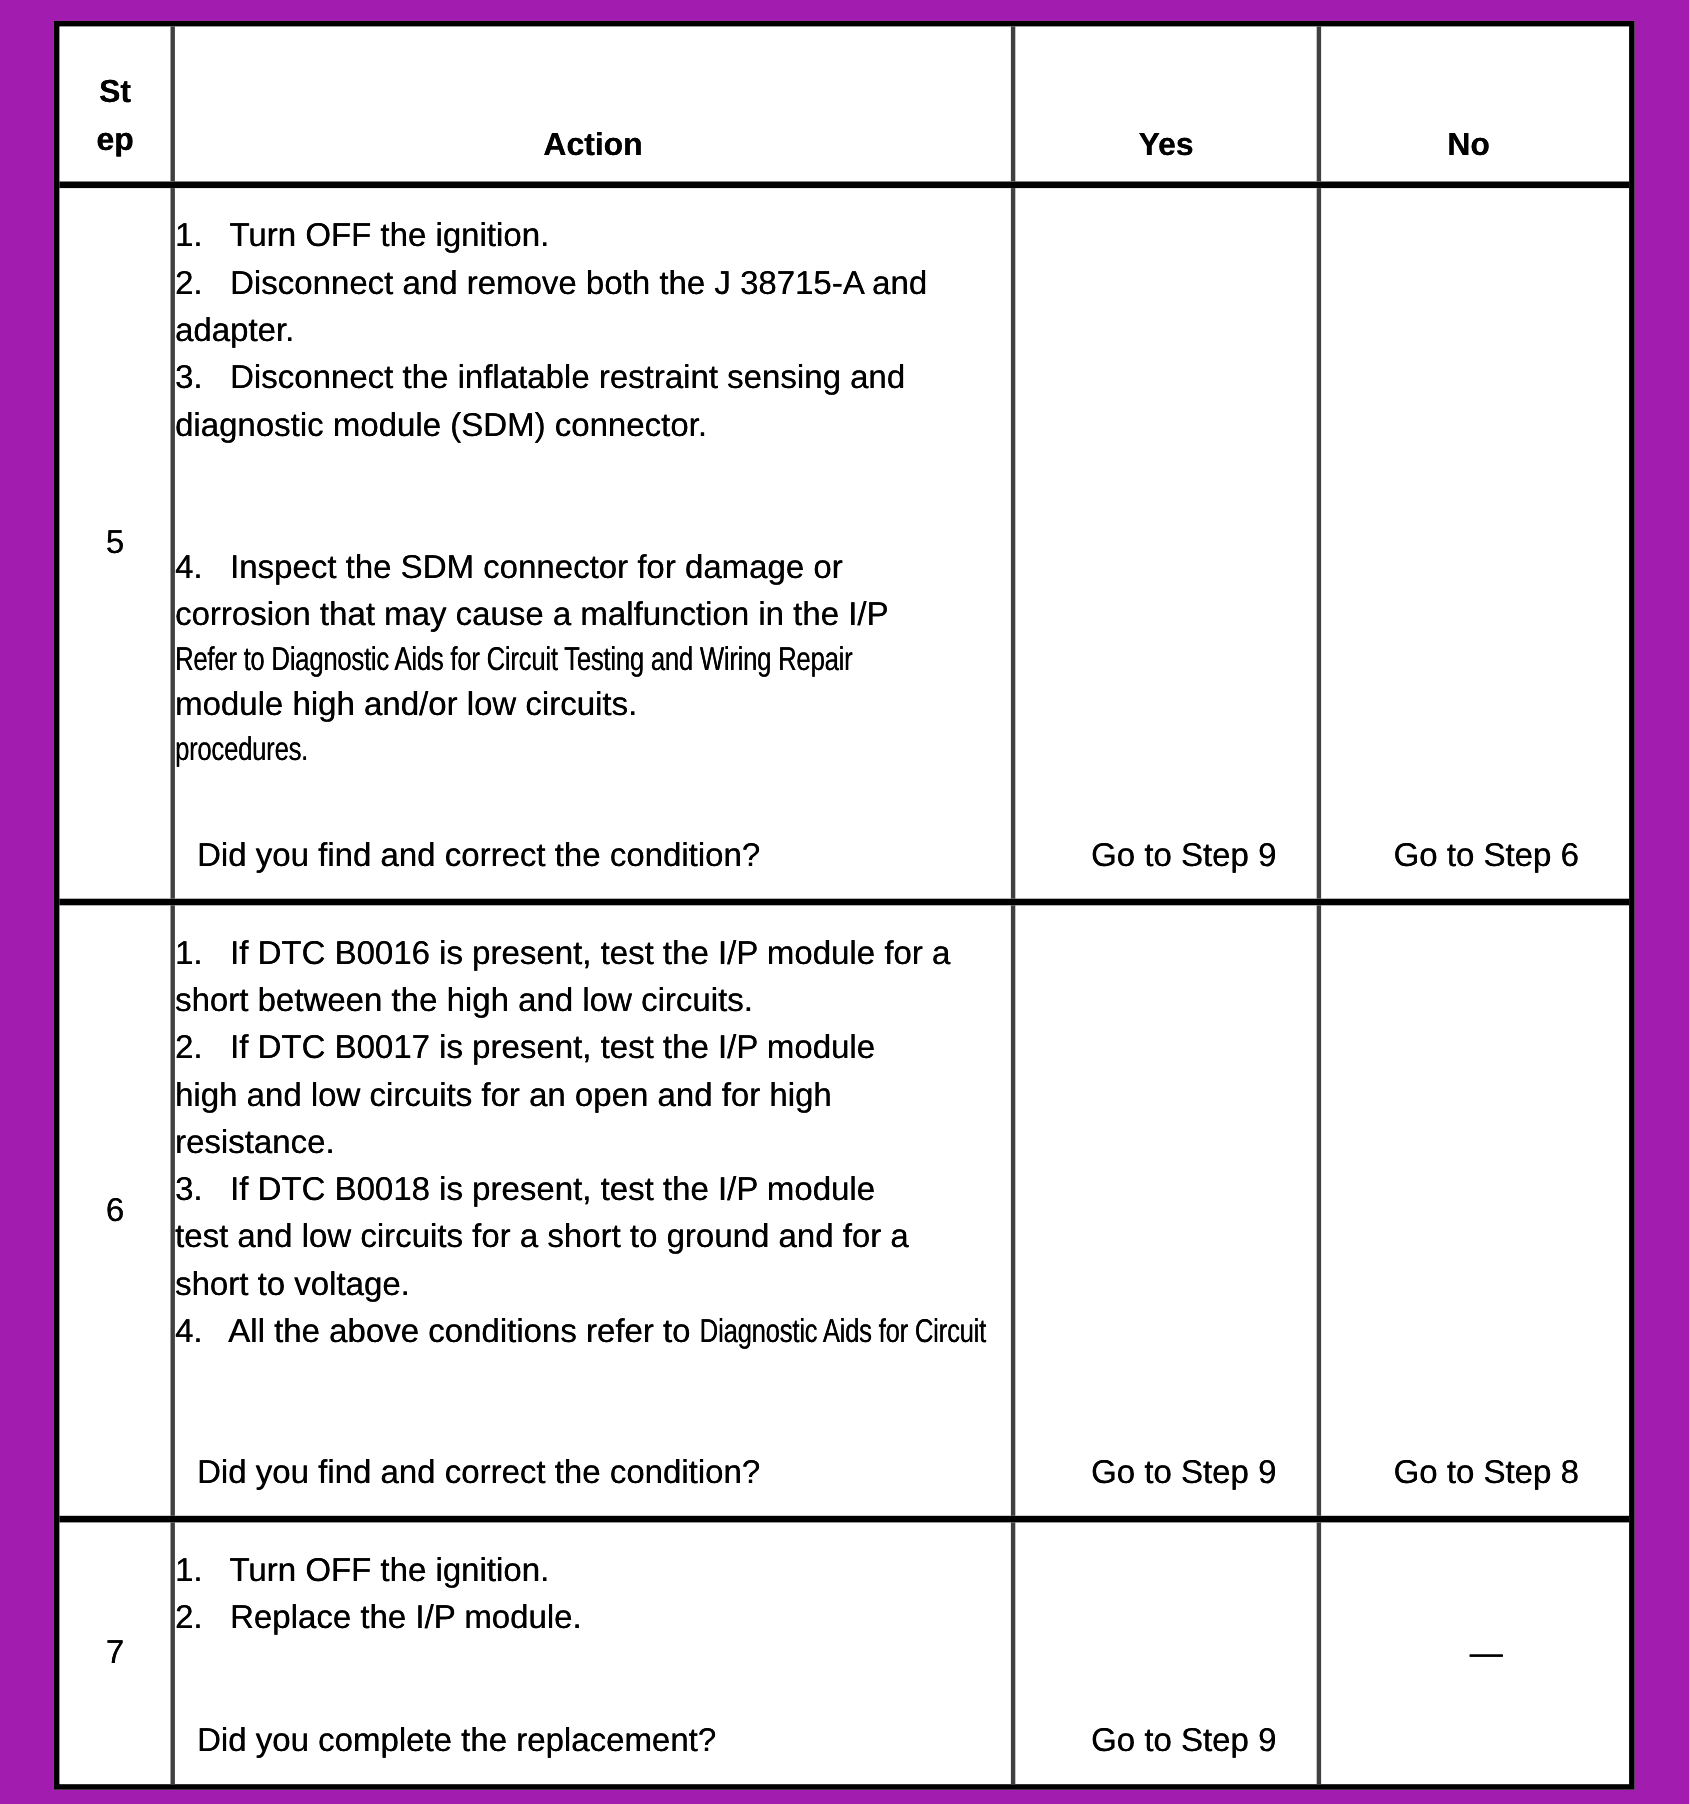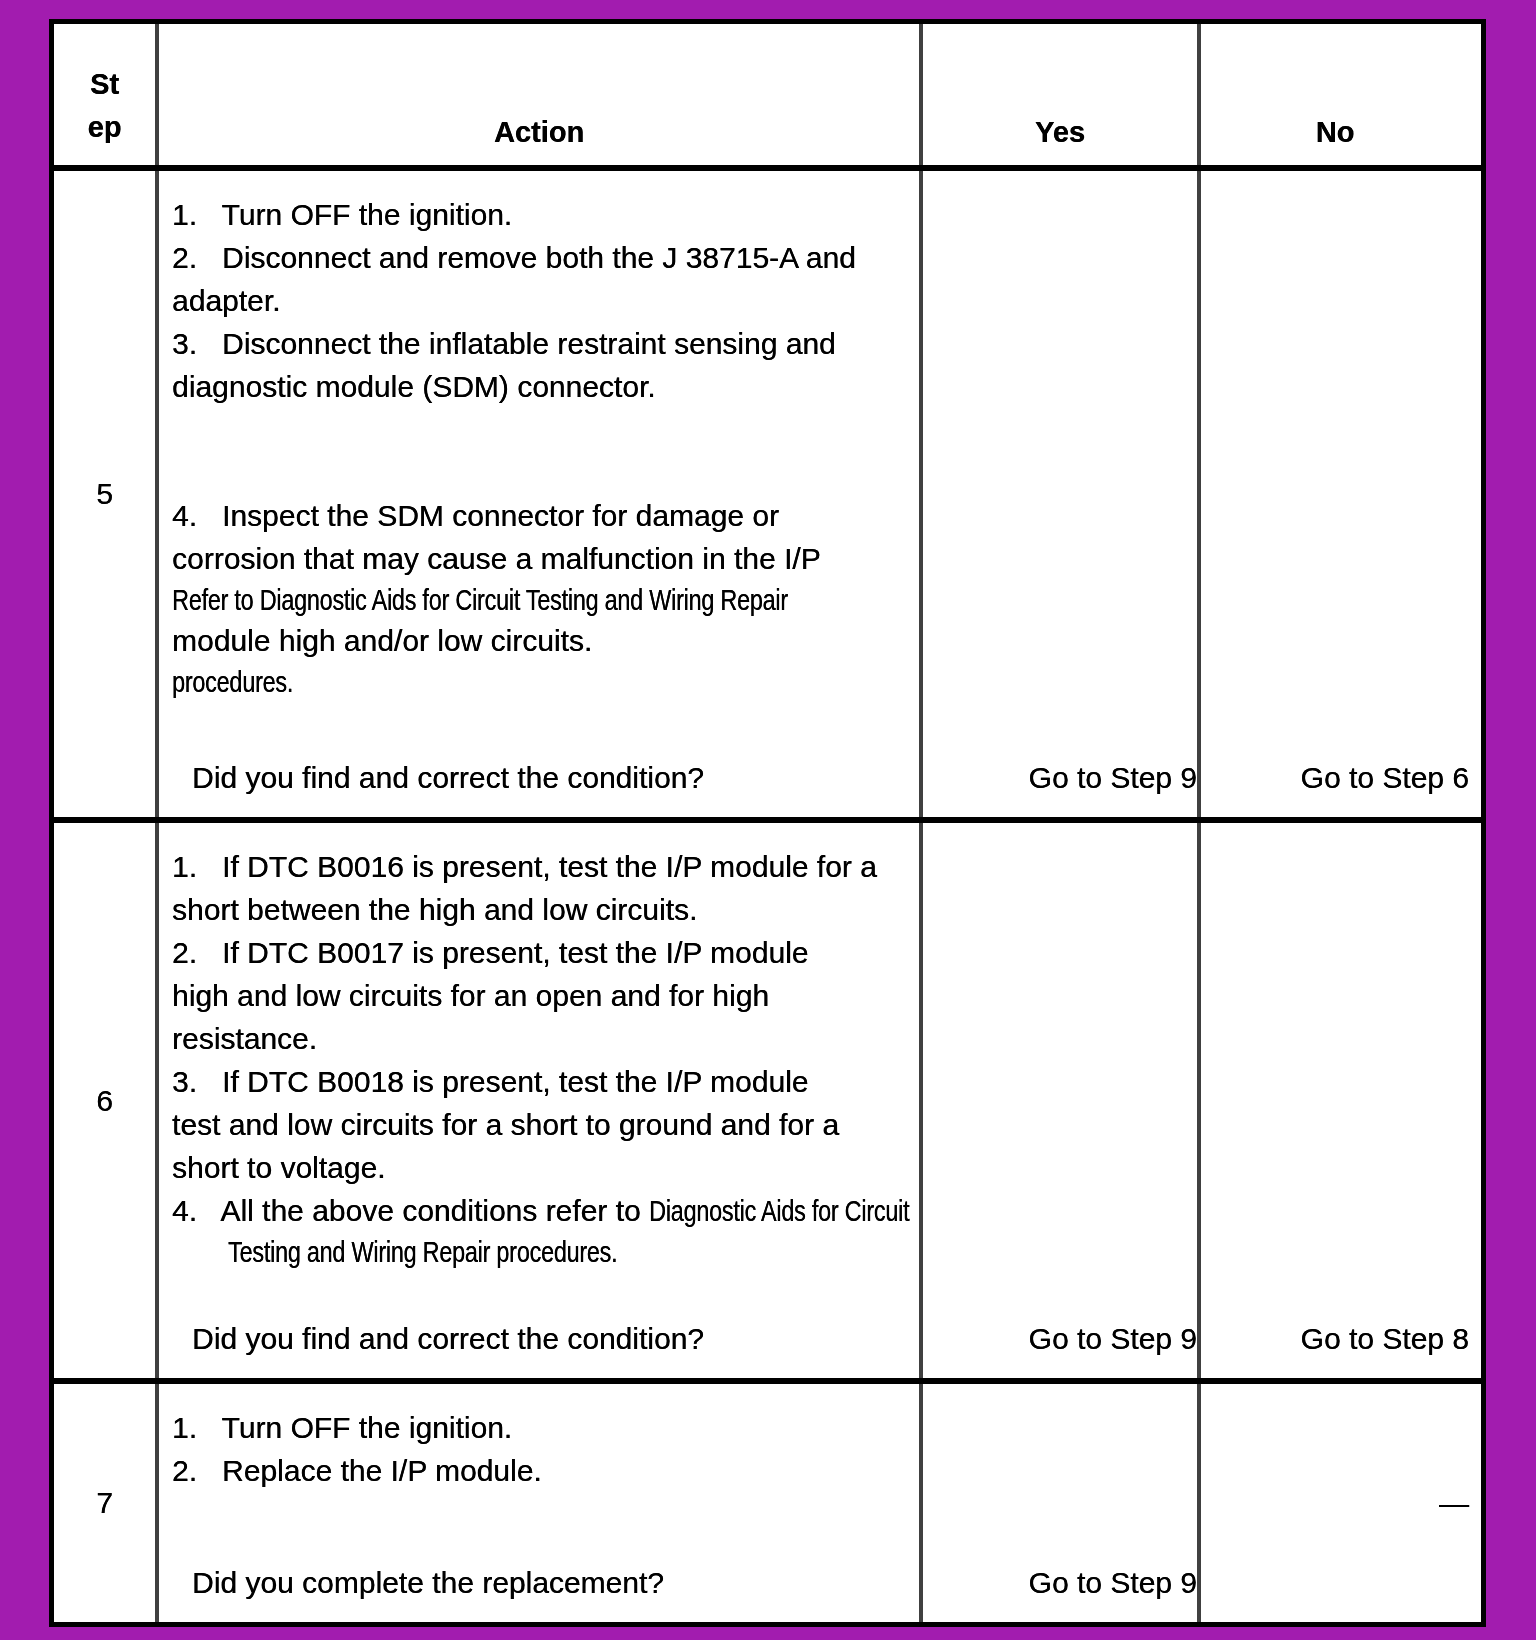--- a/index.html
+++ b/index.html
@@ -37,39 +37,39 @@
 
   
   .step-cell{
     display:flex;align-items:center;justify-content:center;
     font-size:30px;
   }
 
   
   .action-cell{
     display:flex;flex-direction:column;
-    padding:22px 6px 18px 13px;
+    padding:22px 6px 18px 0;
   }
   .line{
     white-space:pre;font-size:30px;line-height:43px;min-height:43px;
   }
   .line.cond-line{font-size:30px;line-height:39px;min-height:39px;}
   .line.indent{margin-left:56px;}
   .seg-c{
     display:inline-block;transform:scaleX(0.78);transform-origin:0 70%;
     letter-spacing:-0.3px;white-space:pre;
   }
   .question{
     margin-top:auto;margin-left:20px;font-size:30px;line-height:43px;
     white-space:pre;
   }
 
   
   .yes-cell,.no-cell{
-    display:flex;align-items:flex-end;justify-content:flex-end;
+    display:flex;align-items:flex-end;justify-content:center;
     font-size:30px;line-height:43px;padding-bottom:18px;text-align:center;padding-left:32px;
   }
   .no-cell.center{align-items:center;padding-bottom:0;}
 </style>
 </head>
 <body>
 
 <div class="page">
   <div class="doc-table">
 
@@ -129,21 +129,20 @@
       <div class="lines">
               <div class="line"><span class="seg-n">1.   If DTC B0016 is present, test the I/P module for a</span></div>
               <div class="line"><span class="seg-n">short between the high and low circuits.</span></div>
               <div class="line"><span class="seg-n">2.   If DTC B0017 is present, test the I/P module</span></div>
               <div class="line"><span class="seg-n">high and low circuits for an open and for high</span></div>
               <div class="line"><span class="seg-n">resistance.</span></div>
               <div class="line"><span class="seg-n">3.   If DTC B0018 is present, test the I/P module</span></div>
               <div class="line"><span class="seg-n">test and low circuits for a short to ground and for a</span></div>
               <div class="line"><span class="seg-n">short to voltage.</span></div>
               <div class="line"><span class="seg-n">4.   All the above conditions refer to </span><span class="seg-c">Diagnostic Aids for Circuit</span></div>
-              <div class="line cond-line indent"><span class="seg-c">Testing and Wiring Repair procedures.</span></div>
             </div>
       <div class="question">Did you find and correct the condition?</div>
     </div>
     <div class="cell yes-cell">
       <span class="yes-text">Go to Step 9</span>
     </div>
     <div class="cell no-cell">
       <span class="no-text">Go to Step 8</span>
     </div>
   </div>

